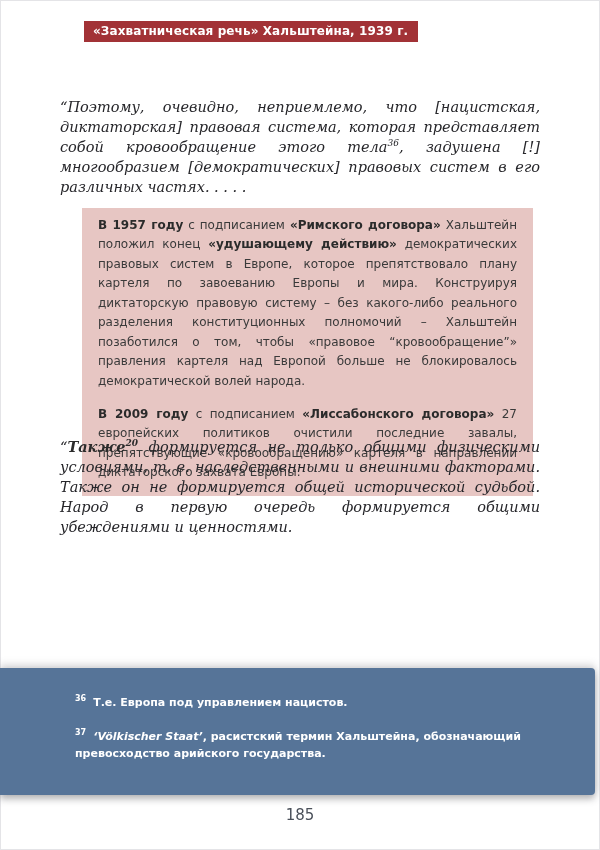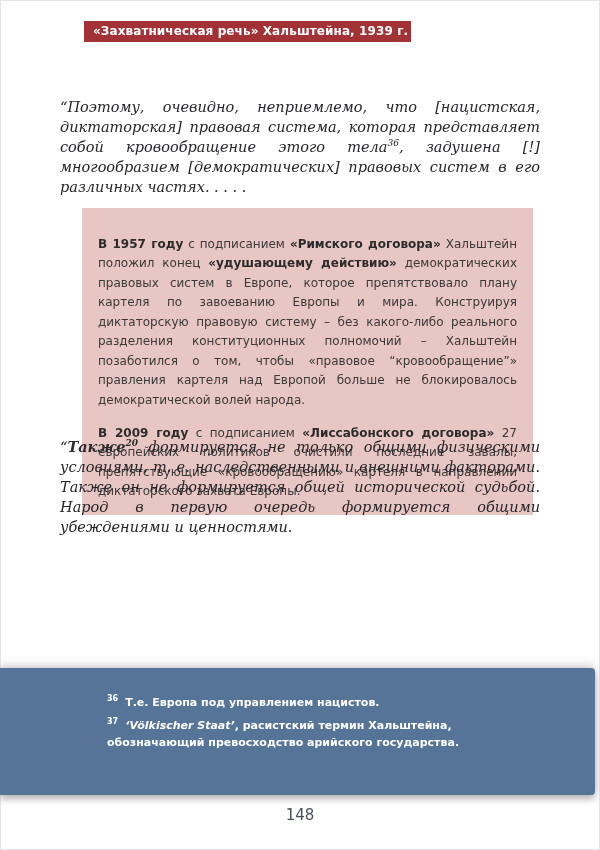--- a/index.html
+++ b/index.html
@@ -16,21 +16,21 @@
 
   .badge {
     position: absolute;
     left: 84px;
     top: 21px;
     background: #a23236;
     color: #ffffff;
     font-family: "DejaVu Sans", sans-serif;
     font-size: 12px;
     font-weight: bold;
-    padding: 3px 3px 4px 9px;
+    padding: 3px 10px 4px 9px;
     letter-spacing: 0.1px;
   }
 
   .quote {
     position: absolute;
     left: 60px;
     width: 480px;
     font-family: "DejaVu Serif", serif;
     font-style: italic;
     font-size: 14.5px;
@@ -43,51 +43,51 @@
   .quote-2 { top: 437px; }
   .quote-3 { top: 527px; font-weight: bold; }
 
   .infobox {
     position: absolute;
     left: 82px;
     top: 208px;
     width: 451px;
     min-height: 210px;
     background: #e7c6c3;
-    padding: 27px 16px 13px 16px;
+    padding: 8px 16px 13px 16px;
     font-family: "DejaVu Sans", sans-serif;
     font-size: 12px;
     line-height: 1.62;
     color: #3a3a3a;
     text-align: justify;
   }
   .infobox .para { margin: 0; }
   .infobox .para + .para { margin-top: 14px; }
 
   .seg-bold { font-weight: bold; color: #2b2b2b; }
   .seg-bold-italic { font-weight: bold; font-style: italic; }
 
   .footer-box {
     position: absolute;
     left: 0;
     top: 668px;
     width: 595px;
     height: 127px;
     background: #567498;
     border-radius: 0 4px 4px 0;
-    padding: 26px 65px 0 107px;
+    padding: 26px 65px 0 75px;
     color: #ffffff;
     font-family: "DejaVu Sans", sans-serif;
     font-size: 11px;
     font-weight: bold;
     line-height: 1.55;
     box-shadow: 0 4px 7px rgba(90,90,95,0.45), 0 -4px 7px rgba(140,140,145,0.30);
   }
   .footnote { text-align: left; }
-  .footnote + .footnote { margin-top: 6px; }
+  .footnote + .footnote { margin-top: 17px; }
   .footnote sup { font-size: 8px; line-height: 0; margin-right: 7px; }
 
   .pagenum {
     position: absolute;
     top: 806px;
     left: 0;
     width: 100%;
     text-align: center;
     font-family: "DejaVu Sans", sans-serif;
     font-size: 15px;
@@ -113,15 +113,15 @@
 
   <div class="footer-box">
     <div class="footnote">
       <sup>36</sup><span><span>Т.е. Европа под управлением нацистов.</span></span>
     </div>
     <div class="footnote">
       <sup>37</sup><span><span class="seg-bold-italic">‘Völkischer Staat’</span><span>, расистский термин Хальштейна, обозначающий превосходство арийского государства.</span></span>
     </div>
   </div>
 
-  <div class="pagenum">148</div>
+  <div class="pagenum">185</div>
 
 </div>
 
 </body></html>

